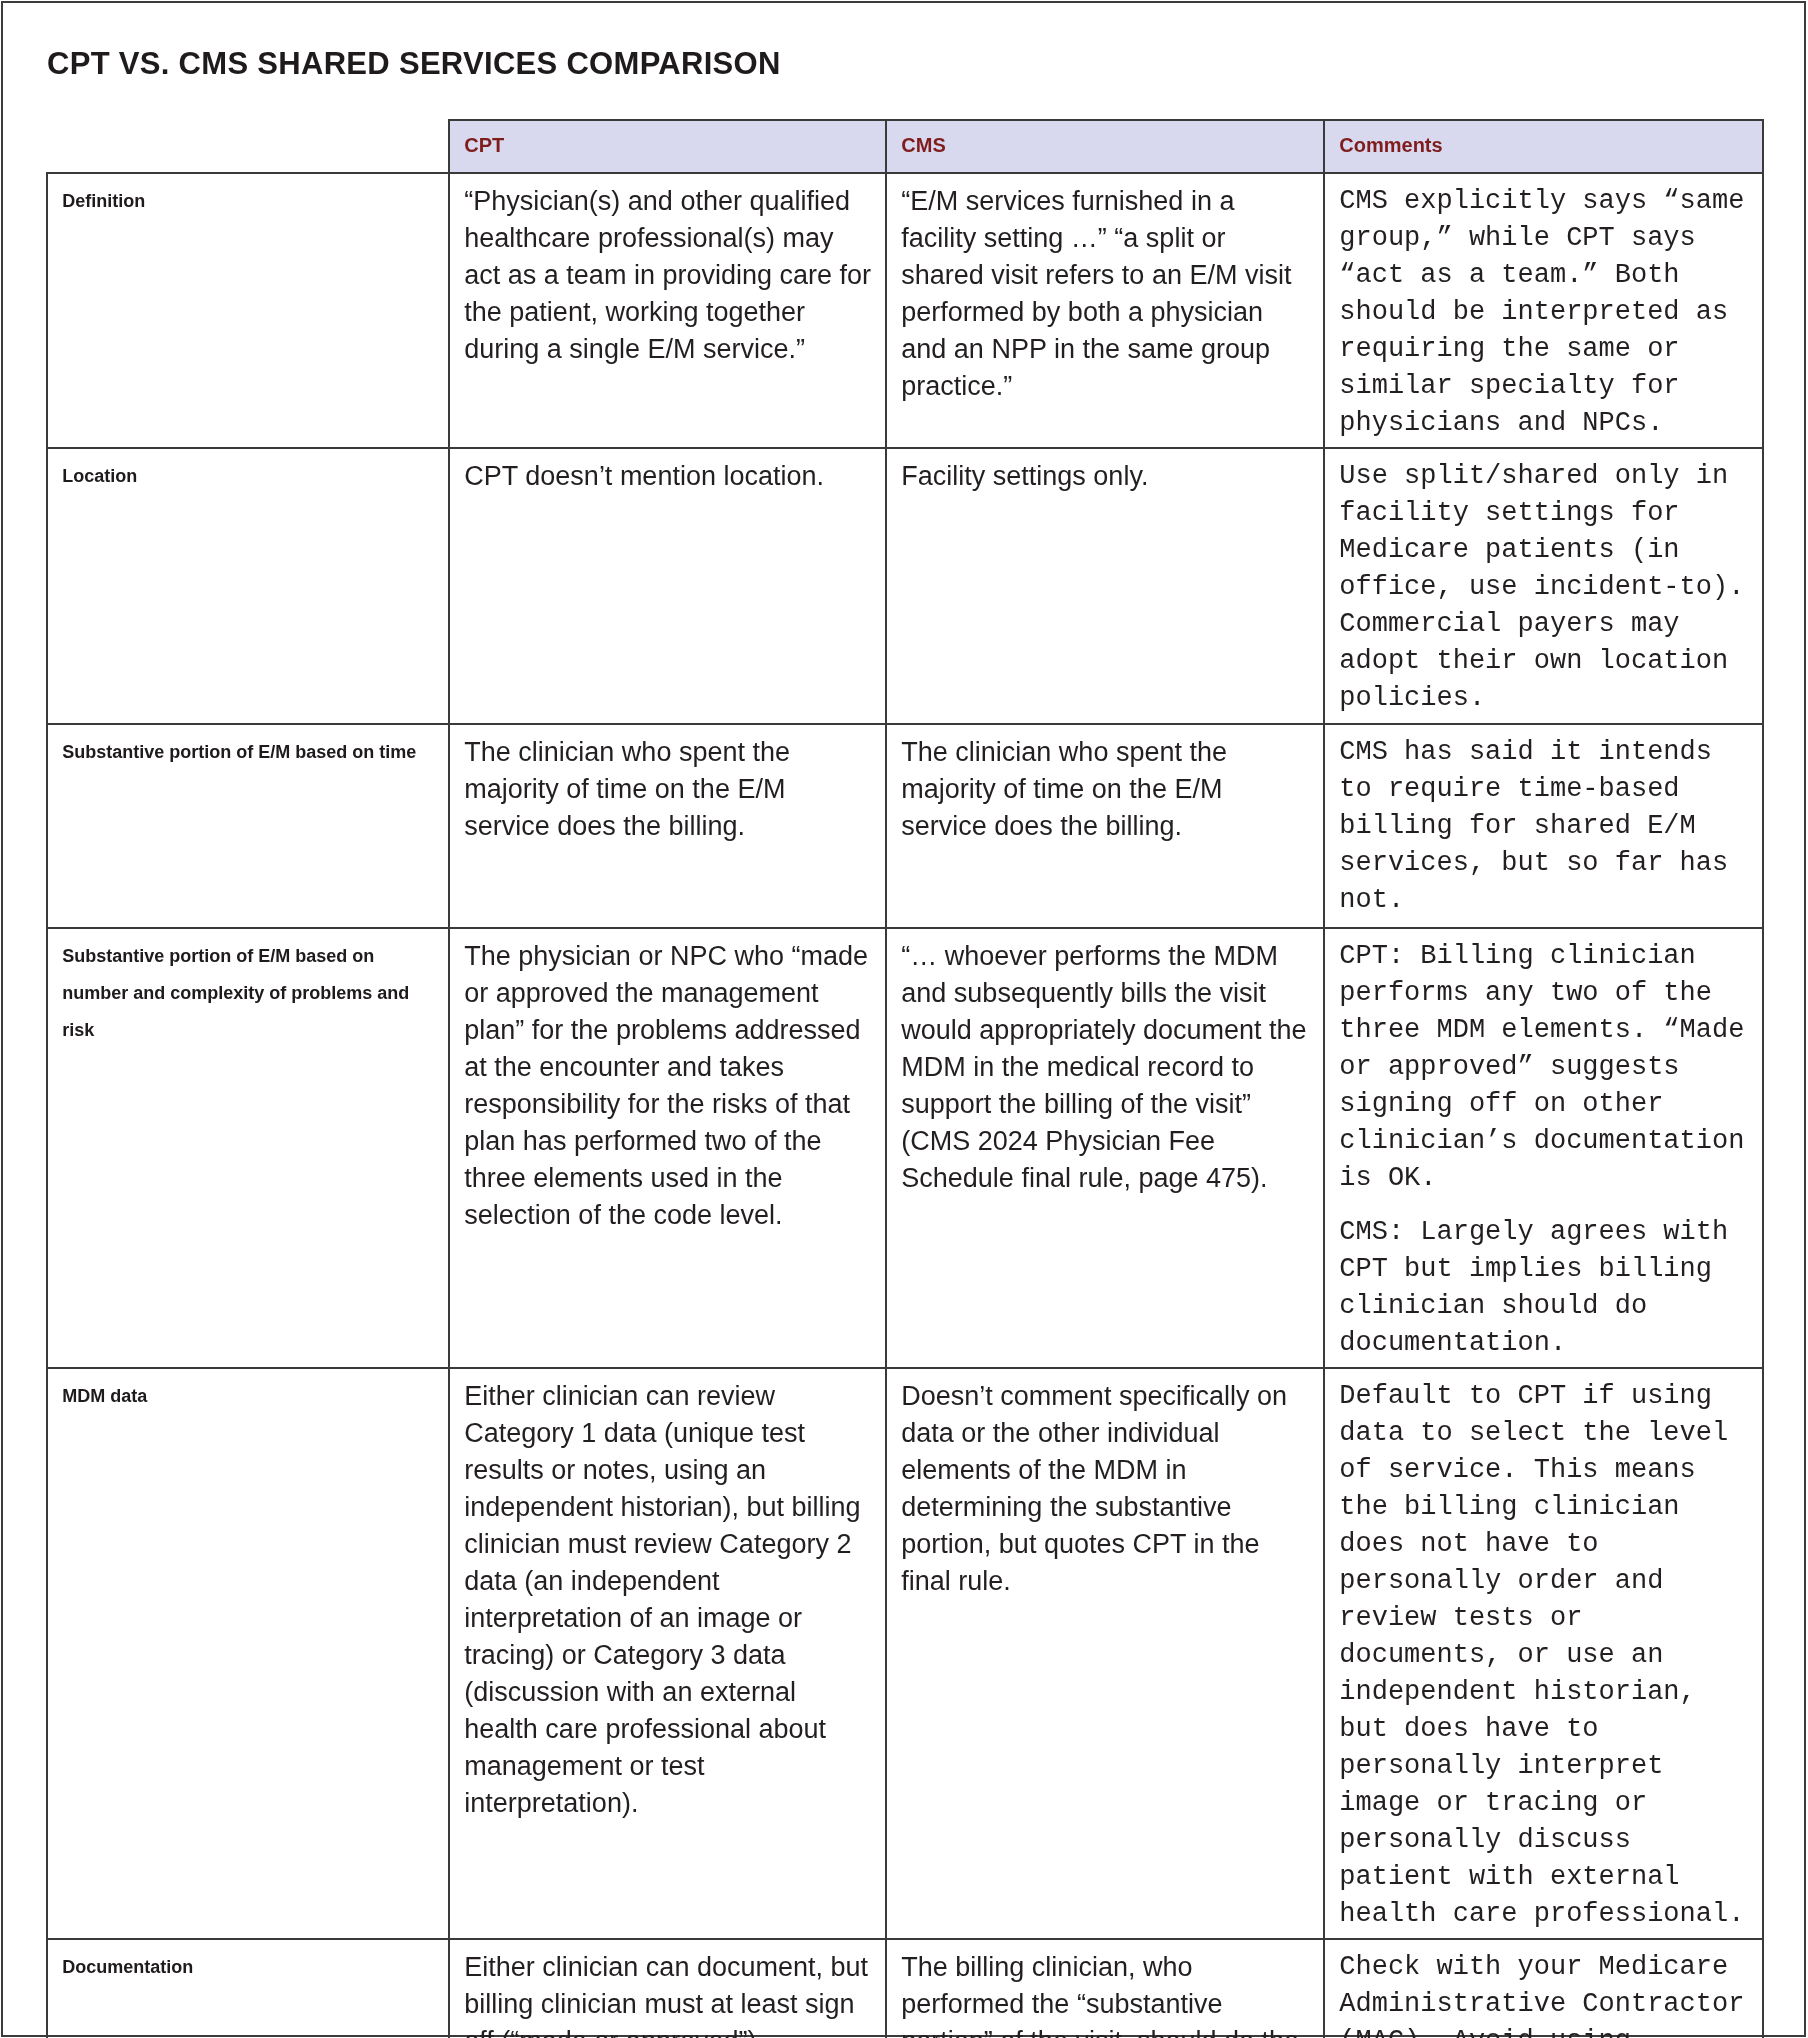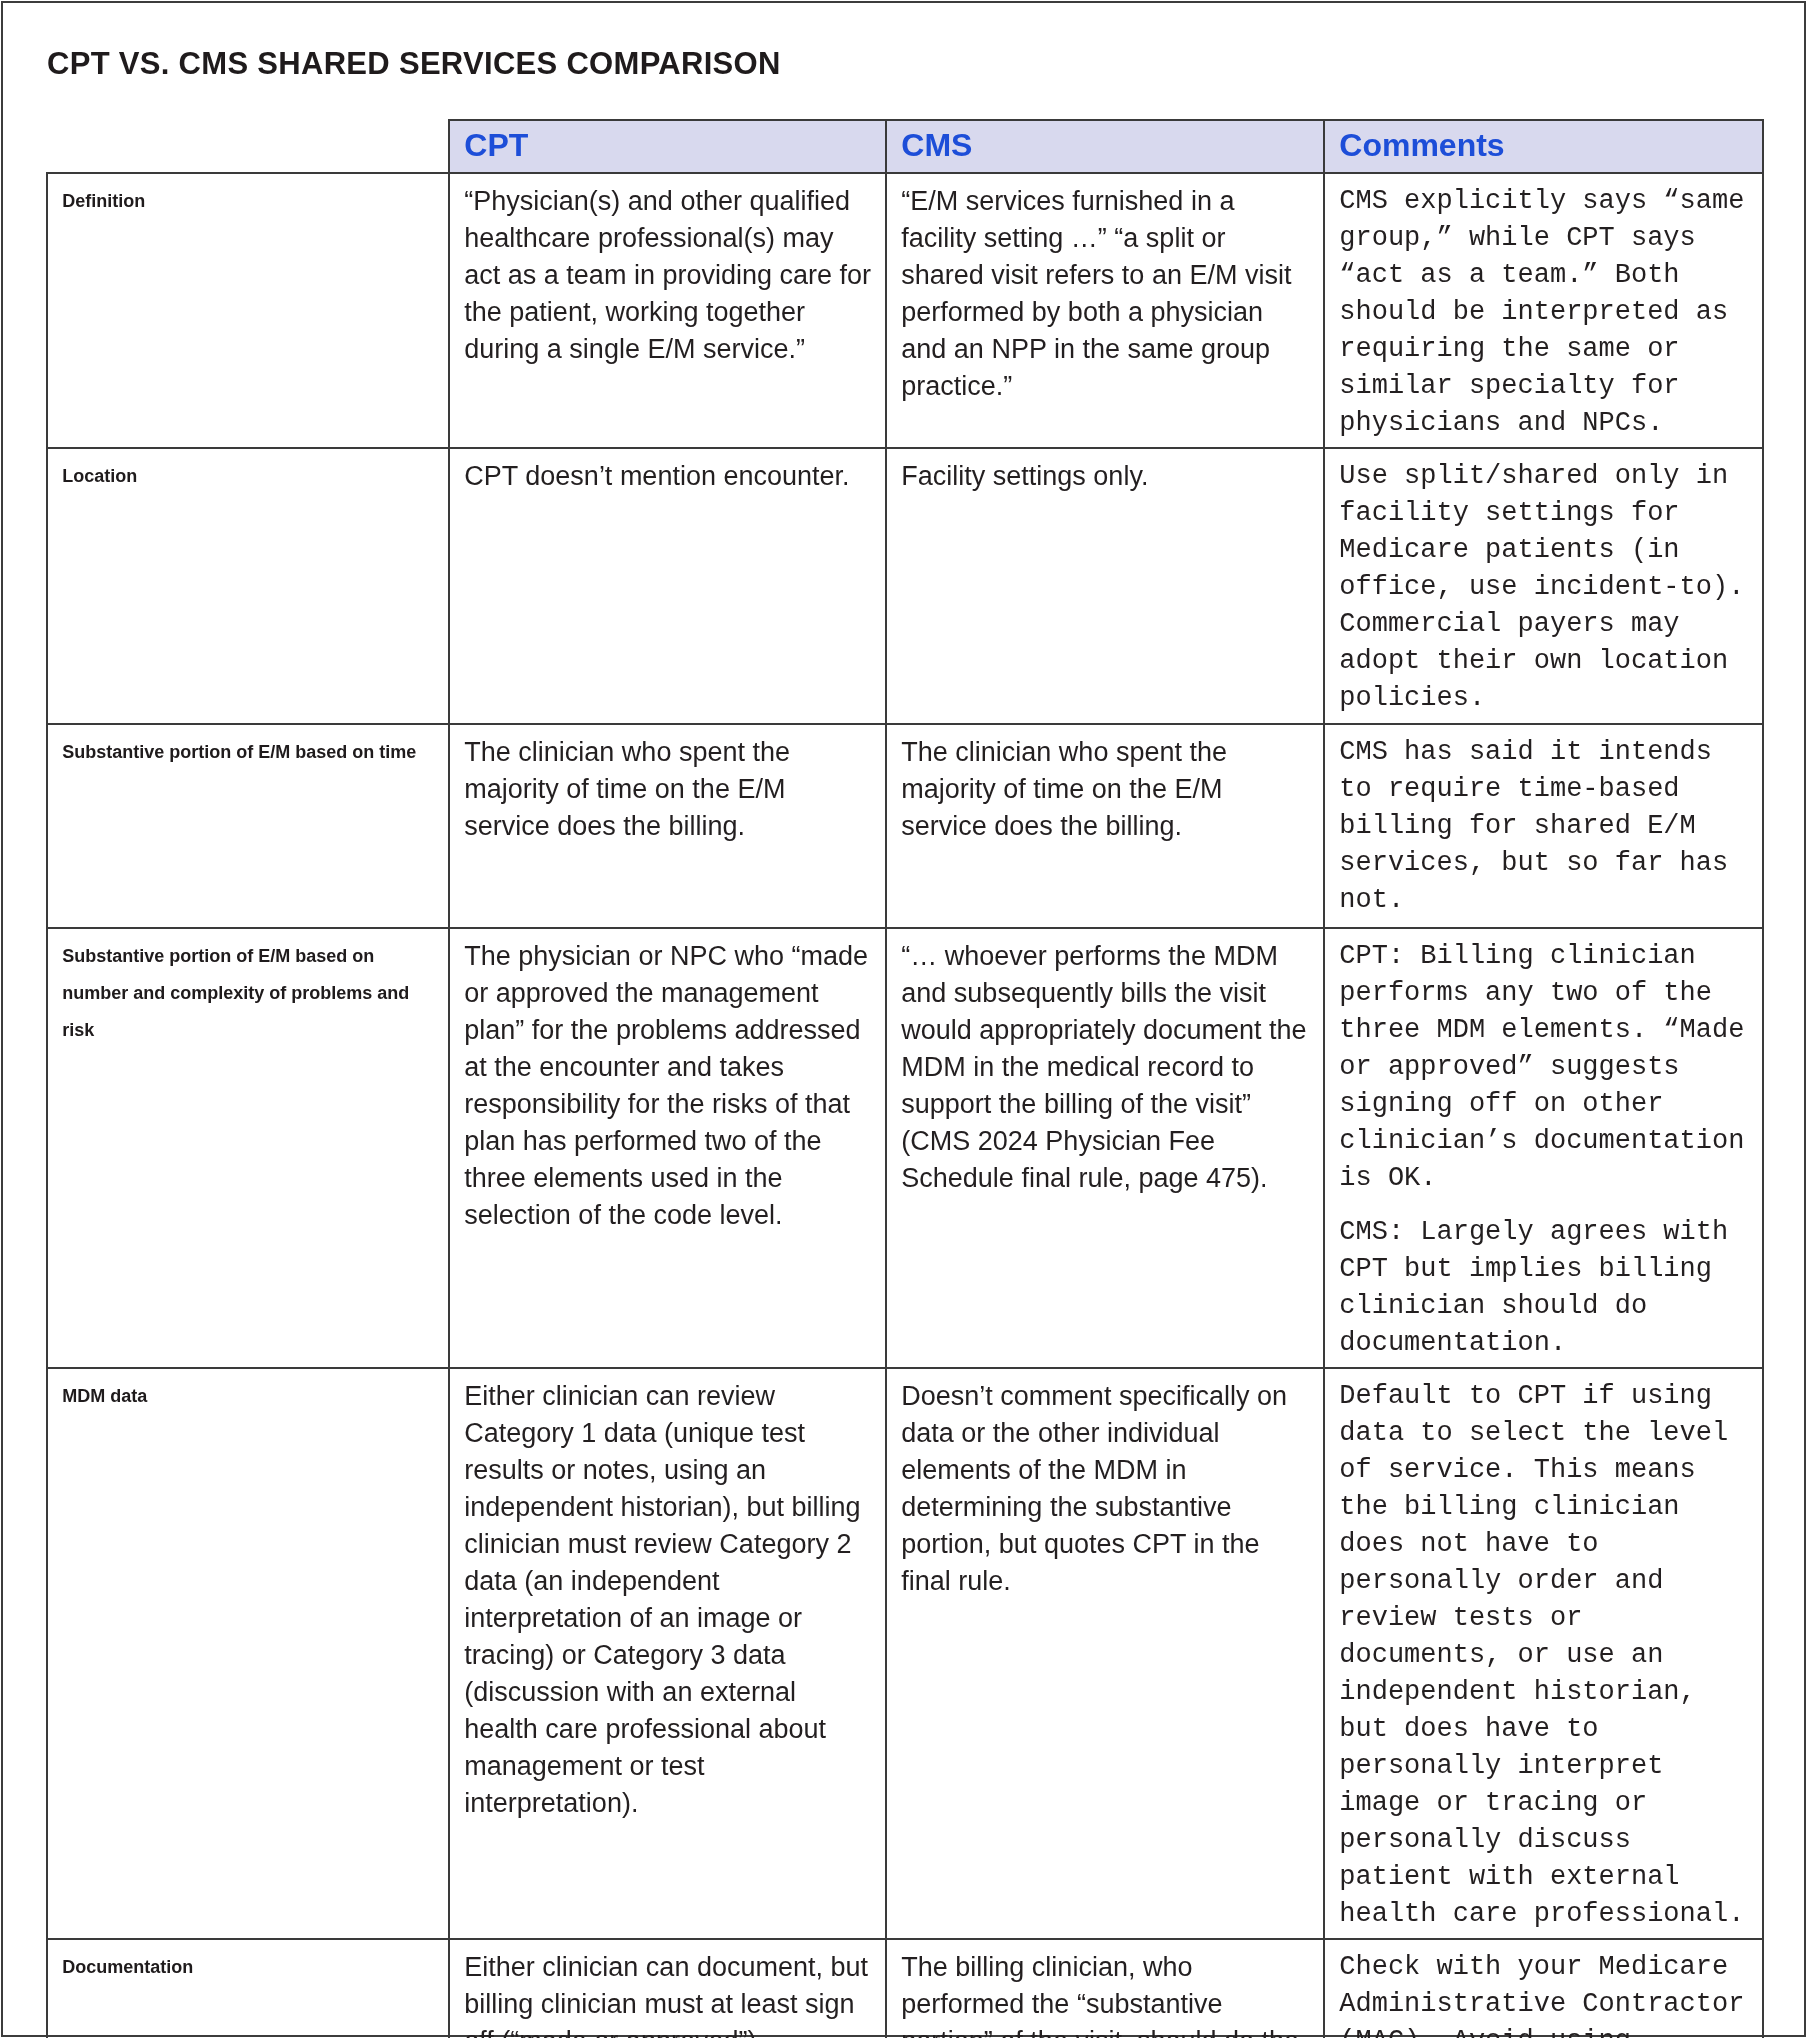--- a/index.html
+++ b/index.html
@@ -56,22 +56,22 @@
     font-size: 27px;
     line-height: 37px;
     box-sizing: border-box;
   }
   table.cmp thead th {
     background: #d8d9ee;
     font-weight: bold;
     height: 53px;
     padding-top: 6.2px;
     padding-bottom: 8px;
-    font-size: 32px;
-    color: #1d4ed8;
+    font-size: 20px;
+    color: #7f1d1d;
   }
   table.cmp thead th.blank {
     background: transparent;
     border-top: none;
     border-left: none;
   }
   table.cmp td.label {
     font-weight: bold;
     color: #1f1b1c;
     font-size: 18px;
@@ -116,21 +116,21 @@
     <tr class="r-definition">
       <td class="label">Definition</td>
       <td>“Physician(s) and other qualified healthcare professional(s) may act as a team in providing care for the patient, working together during a single E/M service.”</td>
       <td>“E/M services furnished in a facility setting …” “a split or shared visit refers to an E/M visit performed by both a physician and an NPP in the same group practice.”</td>
       <td>
         <p>CMS explicitly says “same group,” while CPT says “act as a team.” Both should be interpreted as requiring the same or similar specialty for physicians and NPCs.</p>
       </td>
     </tr>
     <tr class="r-location">
       <td class="label">Location</td>
-      <td>CPT doesn’t mention encounter.</td>
+      <td>CPT doesn’t mention location.</td>
       <td>Facility settings only.</td>
       <td>
         <p>Use split/shared only in facility settings for Medicare patients (in office, use incident-to). Commercial payers may adopt their own location policies.</p>
       </td>
     </tr>
     <tr class="r-time">
       <td class="label">Substantive portion of E/M based on time</td>
       <td>The clinician who spent the majority of time on the E/M service does the billing.</td>
       <td>The clinician who spent the majority of time on the E/M service does the billing.</td>
       <td>

